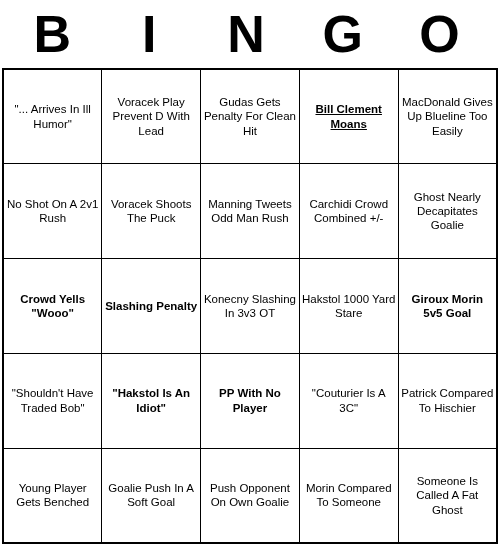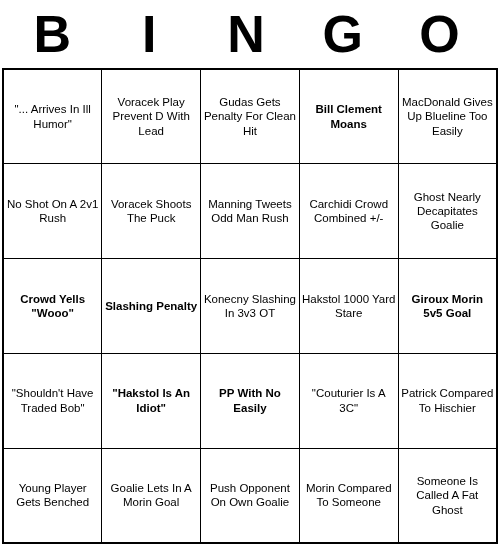--- a/index.html
+++ b/index.html
@@ -58,20 +58,21 @@
       font-weight: bold;
     }
 
     .cell-bold {
       font-weight: bold;
     }
 
     .cell-big-text {
       font-size: 18px;
       font-weight: bold;
+      text-decoration: underline;
     }
   </style>
 </head>
 <body>
 
 <div class="bingo-title">
   <span>B</span>
   <span>I</span>
   <span>N</span>
   <span>G</span>
@@ -97,25 +98,25 @@
       <tr>
         <td class="cell-large">Crowd Yells "Wooo"</td>
         <td class="cell-large">Slashing Penalty</td>
         <td>Konecny Slashing In 3v3 OT</td>
         <td>Hakstol 1000 Yard Stare</td>
         <td class="cell-large">Giroux Morin 5v5 Goal</td>
       </tr>
       <tr>
         <td>"Shouldn't Have Traded Bob"</td>
         <td class="cell-bold">"Hakstol Is An Idiot"</td>
-        <td class="cell-large">PP With No Easily</td>
+        <td class="cell-large">PP With No Player</td>
         <td>"Couturier Is A 3C"</td>
         <td>Patrick Compared To Hischier</td>
       </tr>
       <tr>
         <td>Young Player Gets Benched</td>
-        <td>Goalie Lets In A Morin Goal</td>
+        <td>Goalie Push In A Soft Goal</td>
         <td>Push Opponent On Own Goalie</td>
         <td>Morin Compared To Someone</td>
         <td>Someone Is Called A Fat Ghost</td>
       </tr>
     </tbody>
 </table>
 
 </body></html>

